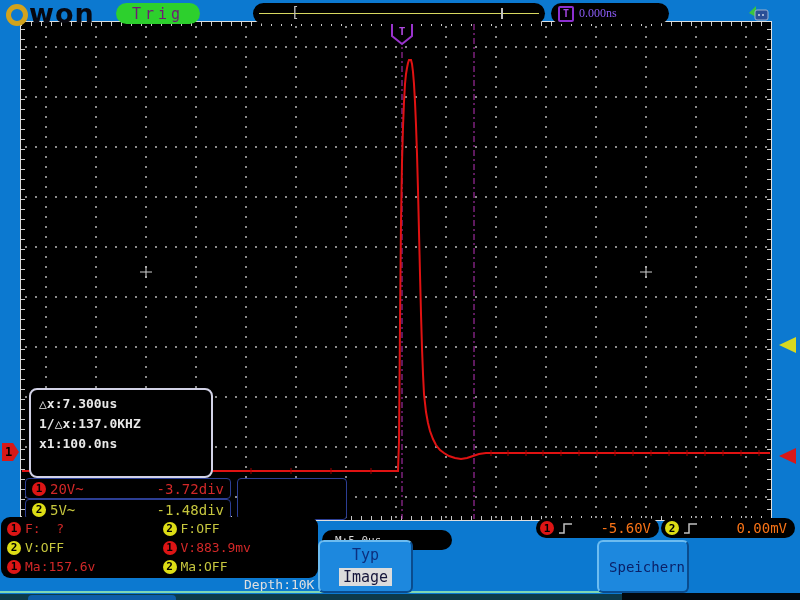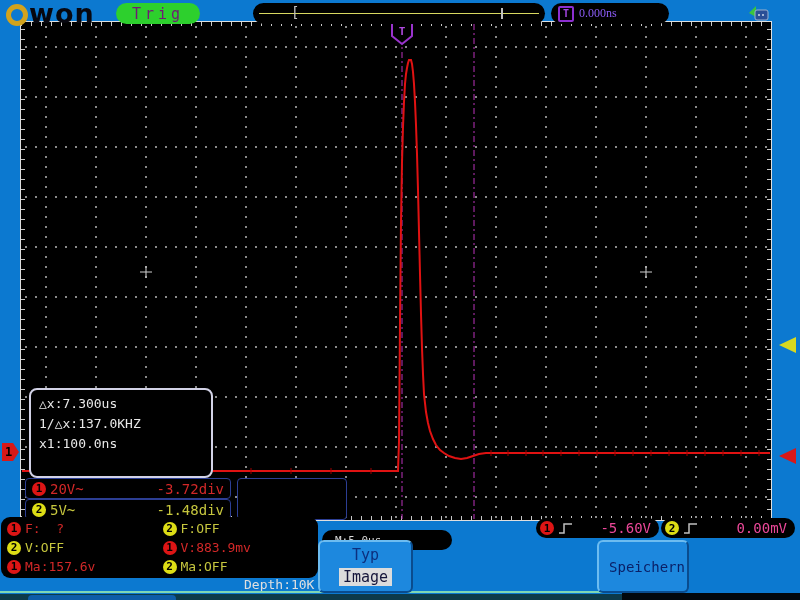--- a/index.html
+++ b/index.html
@@ -38,21 +38,21 @@
             background:repeating-linear-gradient(90deg,#c8c8c8 0 1px,transparent 1px 10px);}
   .tick-left{position:absolute;left:0;top:0;bottom:0;width:4px;
             background:repeating-linear-gradient(0deg,#c8c8c8 0 1px,transparent 1px 10px);}
   .tick-right{position:absolute;right:0;top:0;bottom:0;width:4px;
             background:repeating-linear-gradient(0deg,#c8c8c8 0 1px,transparent 1px 10px);}
   .wave-svg{position:absolute;left:0;top:0;width:750px;height:498px;}
   
   .cursor-box{position:absolute;left:8px;top:366px;width:184px;height:90px;background:#000;
               border:2px solid #d2d2e6;border-radius:8px;box-sizing:border-box;
               padding:4px 8px;color:#e8e8e8;font-size:13px;line-height:20px;z-index:3;}
-  .cursor-box div{white-space:pre;}
+  .cursor-box div{white-space:pre;font-weight:bold;}
   
   .ch-box{position:absolute;left:4px;width:206px;height:21px;background:#000;
           border:1px solid #2c3e94;border-radius:4px;box-sizing:border-box;display:flex;
           align-items:center;gap:4px;padding:0 6px;font-size:14px;z-index:3;}
   .rate-box{position:absolute;left:216px;top:456px;width:110px;height:42px;background:#000;
           border:1px solid #2c3e94;border-radius:4px;box-sizing:border-box;color:#e0e0e0;
           font-size:13px;line-height:19px;padding:1px 6px;z-index:3;white-space:pre;}
   .chip{width:14px;height:14px;border-radius:50%;color:#000;font-size:11px;font-weight:bold;
         display:flex;align-items:center;justify-content:center;flex:0 0 auto;}
   .c1{background:#dd1515;}
@@ -71,21 +71,21 @@
   .meas-panel{left:1px;top:517px;width:317px;height:61px;background:#000;border-radius:9px;
               display:grid;grid-template-columns:1fr 1fr;grid-auto-rows:1fr;z-index:6;
               padding:2px 0 2px 6px;box-sizing:border-box;}
   .meas-cell{display:flex;align-items:center;gap:4px;font-size:13px;}
   .meas-text{white-space:pre;}
   .mpill{left:322px;top:518px;width:130px;height:20px;border-radius:10px;background:#000;
          color:#d8d8d8;font-size:11px;display:flex;align-items:center;padding-left:13px;
          box-sizing:border-box;z-index:6;margin-top:12px;}
   .trig-pill2{top:518px;height:20px;border-radius:10px;background:#000;display:flex;
               align-items:center;gap:4px;padding:0 8px 0 4px;box-sizing:border-box;z-index:6;}
-  .trig-val{color:#ec4899;font-size:14px;margin-left:auto;}
+  .trig-val{color:#f97316;font-size:14px;margin-left:auto;}
   .soft-btn{background:#1d88de;border:2px solid;border-color:#6dbcf0 #0a4c8e #0a4c8e #6dbcf0;
             border-radius:6px;box-sizing:border-box;z-index:6;cursor:pointer;}
   .typ-btn{left:318px;top:540px;width:95px;height:53px;display:flex;flex-direction:column;
            align-items:center;padding-top:4px;gap:4px;}
   .typ-label{color:#0c2f7e;font-size:15px;}
   .typ-value{background:#dcdcdc;color:#15153a;font-size:15px;padding:0 4px;text-align:right;}
   .save-btn{left:597px;top:540px;width:92px;height:53px;display:flex;align-items:center;
             justify-content:center;color:#0a1f66;font-size:14px;padding-left:8px;}
   .teal-outline{left:0;top:568px;width:621px;height:25px;border-right:2px solid #7fd6b6;
                 border-bottom:2px solid #7fd6b6;border-radius:0 0 12px 0;box-sizing:border-box;z-index:2;}

